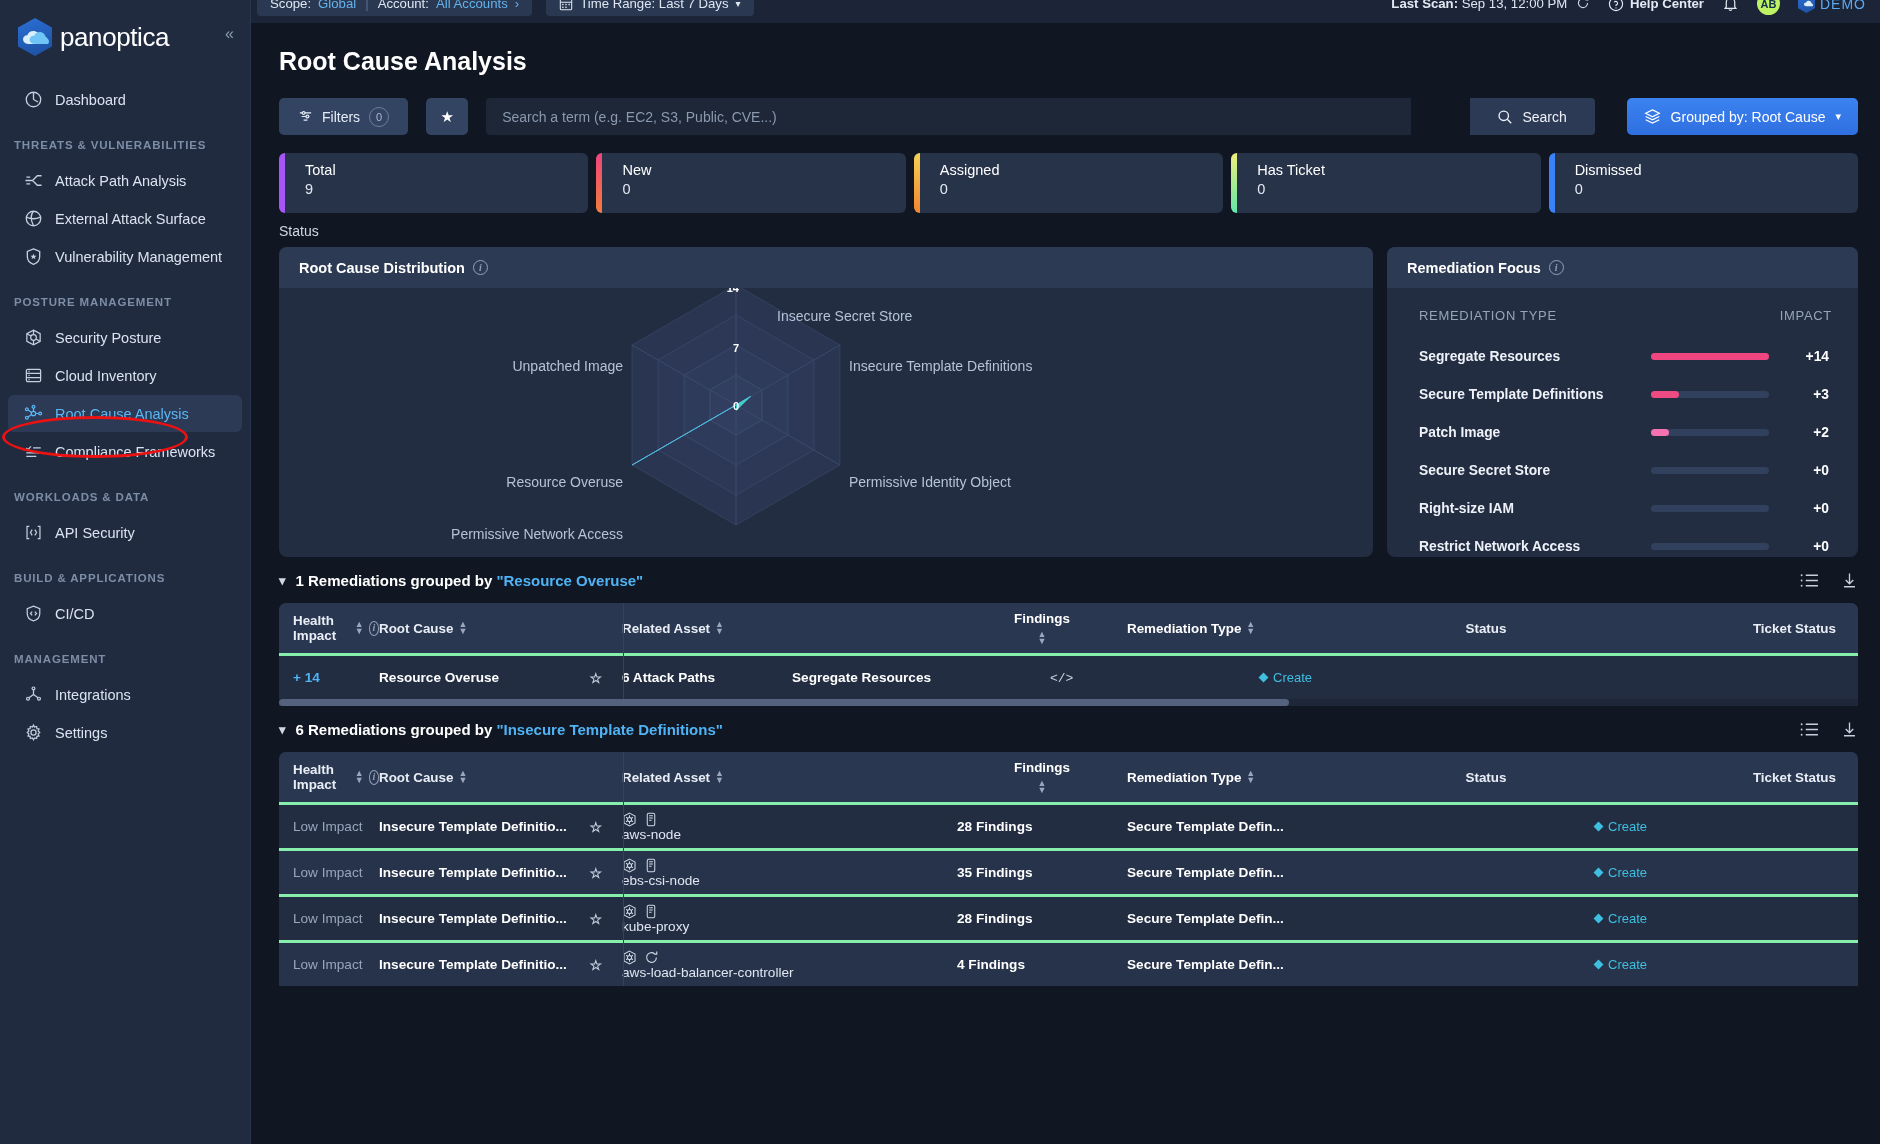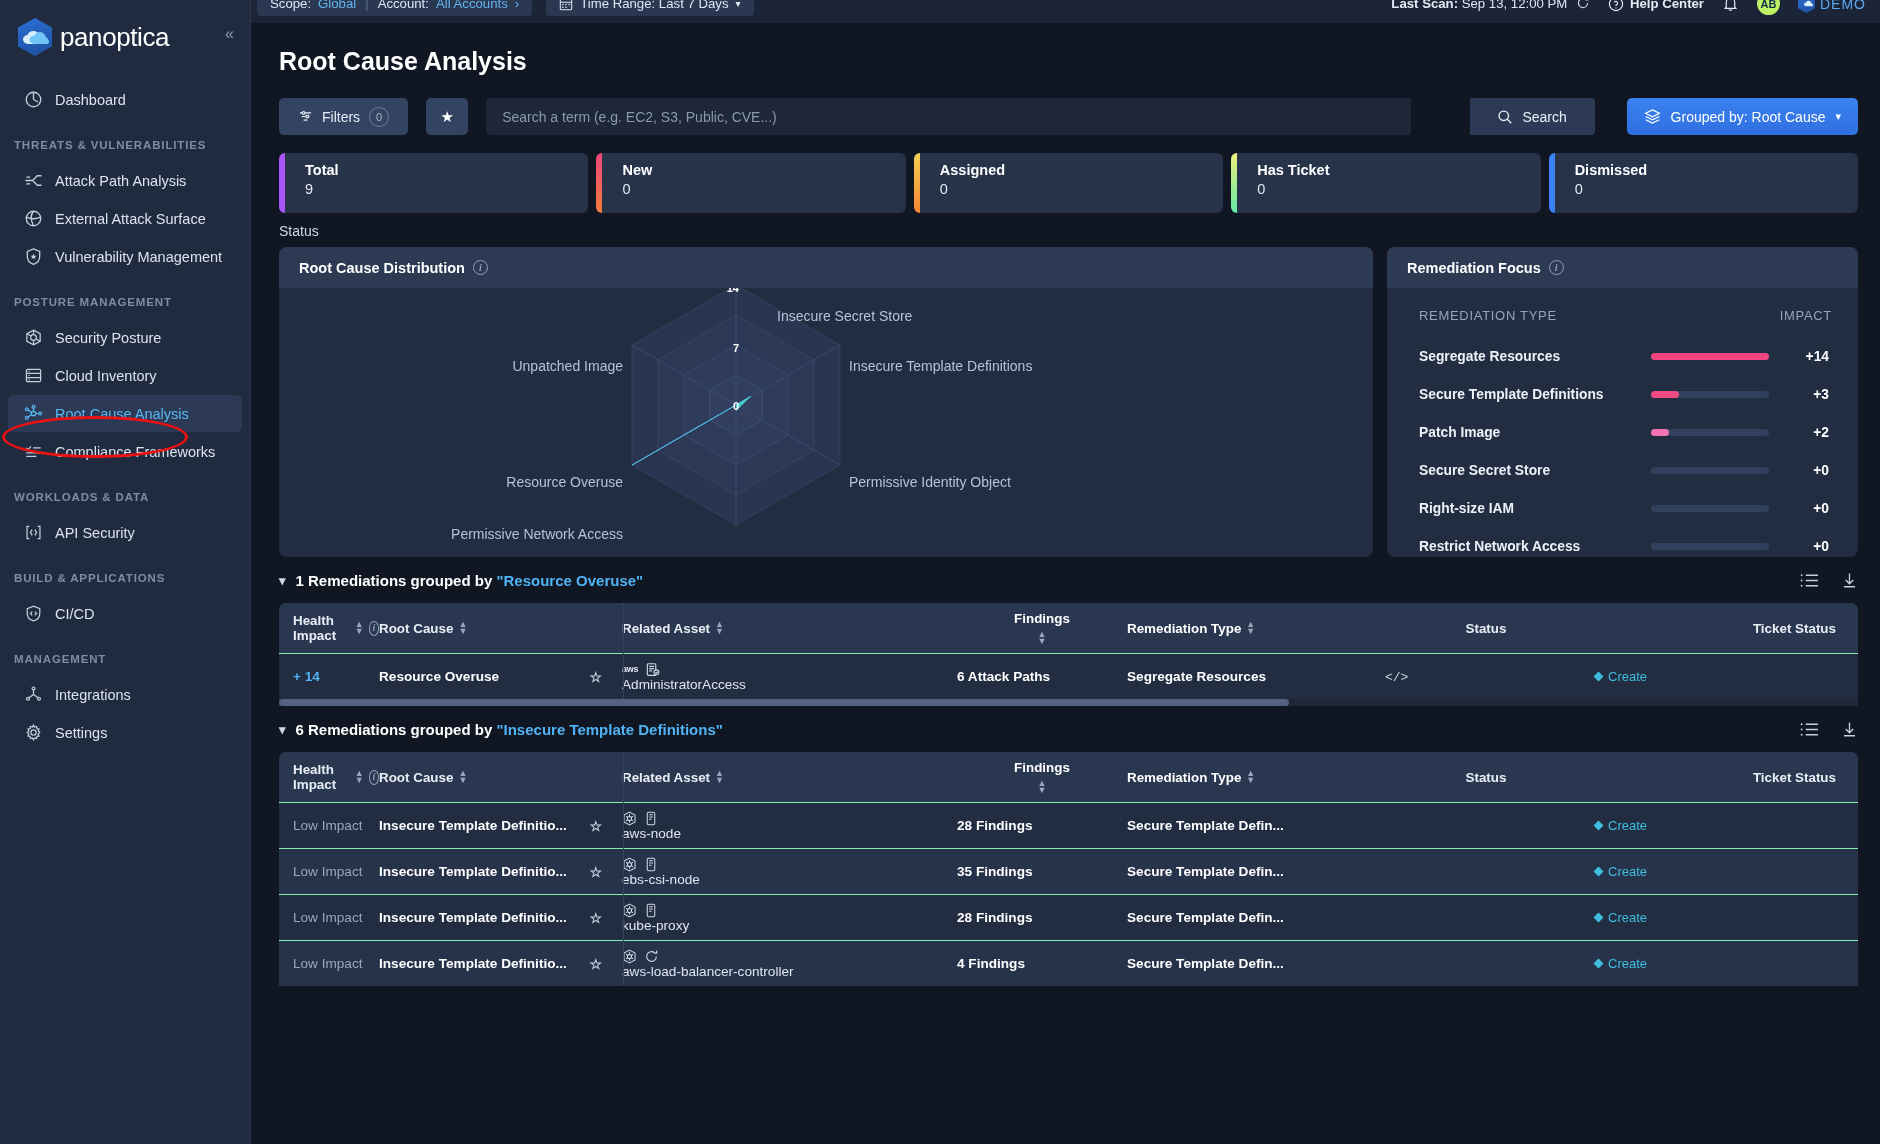--- a/index.html
+++ b/index.html
@@ -150,21 +150,21 @@
   }
 
   
   .stats { display: flex; gap: 8px; padding: 18px 22px 0 28px; }
   .stat {
     flex: 1; height: 60px; background: #273349;
     border-radius: 6px; position: relative; overflow: hidden;
     padding: 9px 0 0 26px;
   }
   .stat .bar { position: absolute; left: 0; top: 0; bottom: 0; width: 6px; }
-  .stat .lab { font-size: 14.5px; font-weight: 700; color: #fff; }
+  .stat .lab { font-size: 14.5px; font-weight: 400; color: #fff; }
   .stat .val { font-size: 14.5px; color: #e3e9f3; margin-top: 3px; }
   .status-lbl { font-size: 14px; color: #cfd8e6; padding: 10px 0 0 28px; }
 
   
   .panels { display: flex; gap: 14px; padding: 8px 22px 0 28px; }
   .panel { background: #222d42; border-radius: 8px; overflow: hidden; }
   .panel-head {
     background: #2d3a54; height: 41px;
     display: flex; align-items: center; gap: 8px; padding: 0 20px;
     font-size: 14.5px; font-weight: 700; color: #fff;
@@ -211,21 +211,21 @@
   .c-health { flex: 0 0 100px; padding-left: 14px; line-height: 1.12; }
   .c-rc { flex: 0 0 243px; }
   .c-asset { flex: 0 0 335px; }
   .c-find { flex: 0 0 170px; }
   .c-remtype { flex: 0 0 250px; }
   .c-status { flex: 0 0 218px; justify-content: center; }
   .c-ticket { flex: 1; justify-content: flex-end; padding-right: 22px; }
   .sort { color: #9aa7bd; font-size: 9px; line-height: 7px; display:flex; flex-direction: column; }
   .divider-v { position: absolute; left: 344px; top: 0; bottom: 0; width: 1px; background: #35425e; }
 
-  .tbody-row { height: 46px; font-size: 13.6px; color: #dfe6f2; border-top: 1px solid #86efac; }
+  .tbody-row { height: 46px; font-size: 13.6px; color: #dfe6f2; border-top: 3px solid #86efac; }
   .tbody-row.alt { background: #27334a; }
   .tbody-row .c-health { font-weight: 700; color: #4fb3f5; }
   .tbody-row .c-health.low { color: #98a6bd; font-weight: 400; }
   .tbody-row .c-rc { font-weight: 700; color: #fff; display: flex; align-items: center; }
   .tbody-row .c-rc .txt { flex: 1; overflow: hidden; text-overflow: ellipsis; white-space: nowrap; padding-right: 8px; }
   .star-o { color: #c3cddd; font-size: 14px; padding-right: 20px; }
   .c-asset .ico-pair { display: flex; align-items: center; gap: 7px; margin-right: 10px; }
   .c-find { font-weight: 700; color: #fff; flex-direction: column; }
   .c-remtype { font-weight: 700; color: #fff; }
   .code-ic { color: #c9d3e3; font-family: "Liberation Mono", monospace; font-size: 13px; }
@@ -673,32 +673,20 @@
             <span>Ticket Status</span>
           </div>
         </div>
 
         <div class="trow tbody-row">
           <div class="c-health">+ 14</div>
           <div class="c-rc">
             <span class="txt">Resource Overuse</span>
             <span class="star-o">☆</span>
           </div>
-          <div class="c-asset">
-            <span class="ico-pair">
-              <span class="aws-ic">aws</span>
-              <svg width="15" height="15" viewBox="0 0 16 16" fill="none" stroke="#cfd8e6" stroke-width="1.2">
-                <rect x="2.5" y="1.8" width="9" height="12.4" rx="1"></rect>
-                  <path d="M4.4 4.6 H9.6 M4.4 7 H9.6 M4.4 9.4 H7.6"></path>
-                <circle cx="12.2" cy="11" r="2.6" fill="#222d42"></circle>
-                  <path d="M11.1 11 L12 11.9 L13.4 10.2"></path>
-              </svg>
-            </span>
-            <span>AdministratorAccess</span>
-          </div>
           <div class="c-find">6 Attack Paths</div>
           <div class="c-remtype">Segregate Resources</div>
           <div class="c-status" style="justify-content:flex-start;padding-left:8px">
             <span class="code-ic">&lt;/&gt;</span>
           </div>
           <div class="c-ticket">
             <span class="create-link">
               <span class="diamond"></span>
               <span>Create</span>
             </span>

